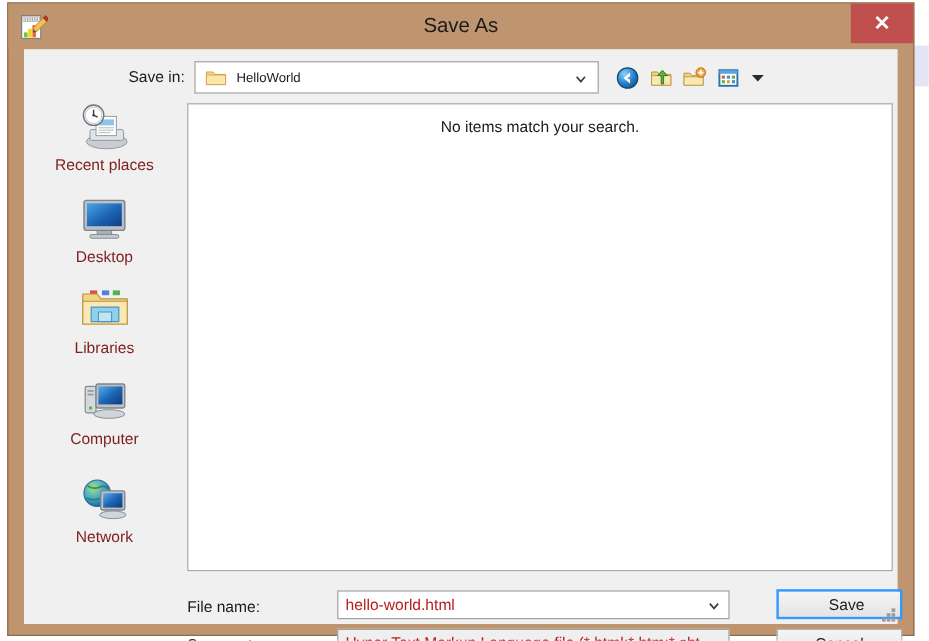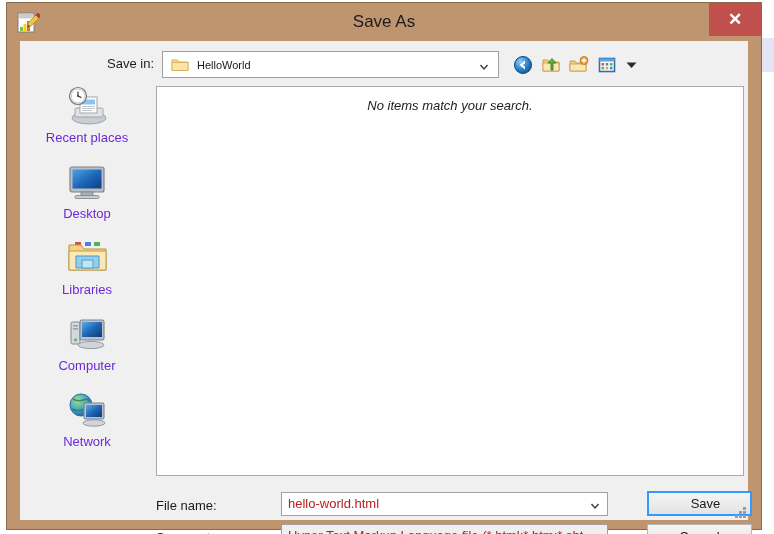--- a/index.html
+++ b/index.html
@@ -192,37 +192,36 @@
   .place-icon {
     width: 48px;
     height: 46px;
     display: flex;
     align-items: center;
     justify-content: center;
   }
   .place-label {
     margin-top: 1px;
     font-size: 13px;
-    color: #6d28d9;
+    color: #7f1d1d;
     text-align: center;
     white-space: nowrap;
   }
 
   
   #filelist {
     position: absolute;
     left: 136px;
     top: 45px;
     width: 588px;
     height: 390px;
     background: #ffffff;
     border: 1px solid #a9a9a9;
     box-sizing: border-box;
     overflow: hidden;
-    font-style: italic;
   }
   #filelist-empty {
     position: absolute;
     left: 0;
     top: 11px;
     width: 586px;
     text-align: center;
     font-size: 13px;
     color: #1b1b1b;
   }
@@ -516,21 +515,21 @@
                   <stop offset="100%" stop-color="#0c3b7b"></stop>
                 </linearGradient>
               </defs>
               <rect x="19" y="10" width="20" height="15" fill="url(#scr2)"></rect>
               <ellipse cx="28" cy="33" rx="13" ry="3.6" fill="#cfd5da" stroke="#848a90" stroke-width="0.8"></ellipse>
             </svg>
           </div>
           <div class="place-label">Computer</div>
         </div>
 
-        <div class="place-item" style="top:304px;">
+        <div class="place-item" style="top:304px;justify-content:center;">
           <div class="place-icon">
             <svg width="48" height="44" viewBox="0 0 48 44" xmlns="http://www.w3.org/2000/svg">
               <defs>
                 <radialGradient id="globe" cx="35%" cy="30%" r="75%">
                   <stop offset="0%" stop-color="#9fe37a"></stop>
                   <stop offset="60%" stop-color="#3f9fd6"></stop>
                   <stop offset="100%" stop-color="#1c5f96"></stop>
                 </radialGradient>
                 <linearGradient id="scr3" x1="0" y1="0" x2="1" y2="1">
                   <stop offset="0%" stop-color="#58aee9"></stop>

